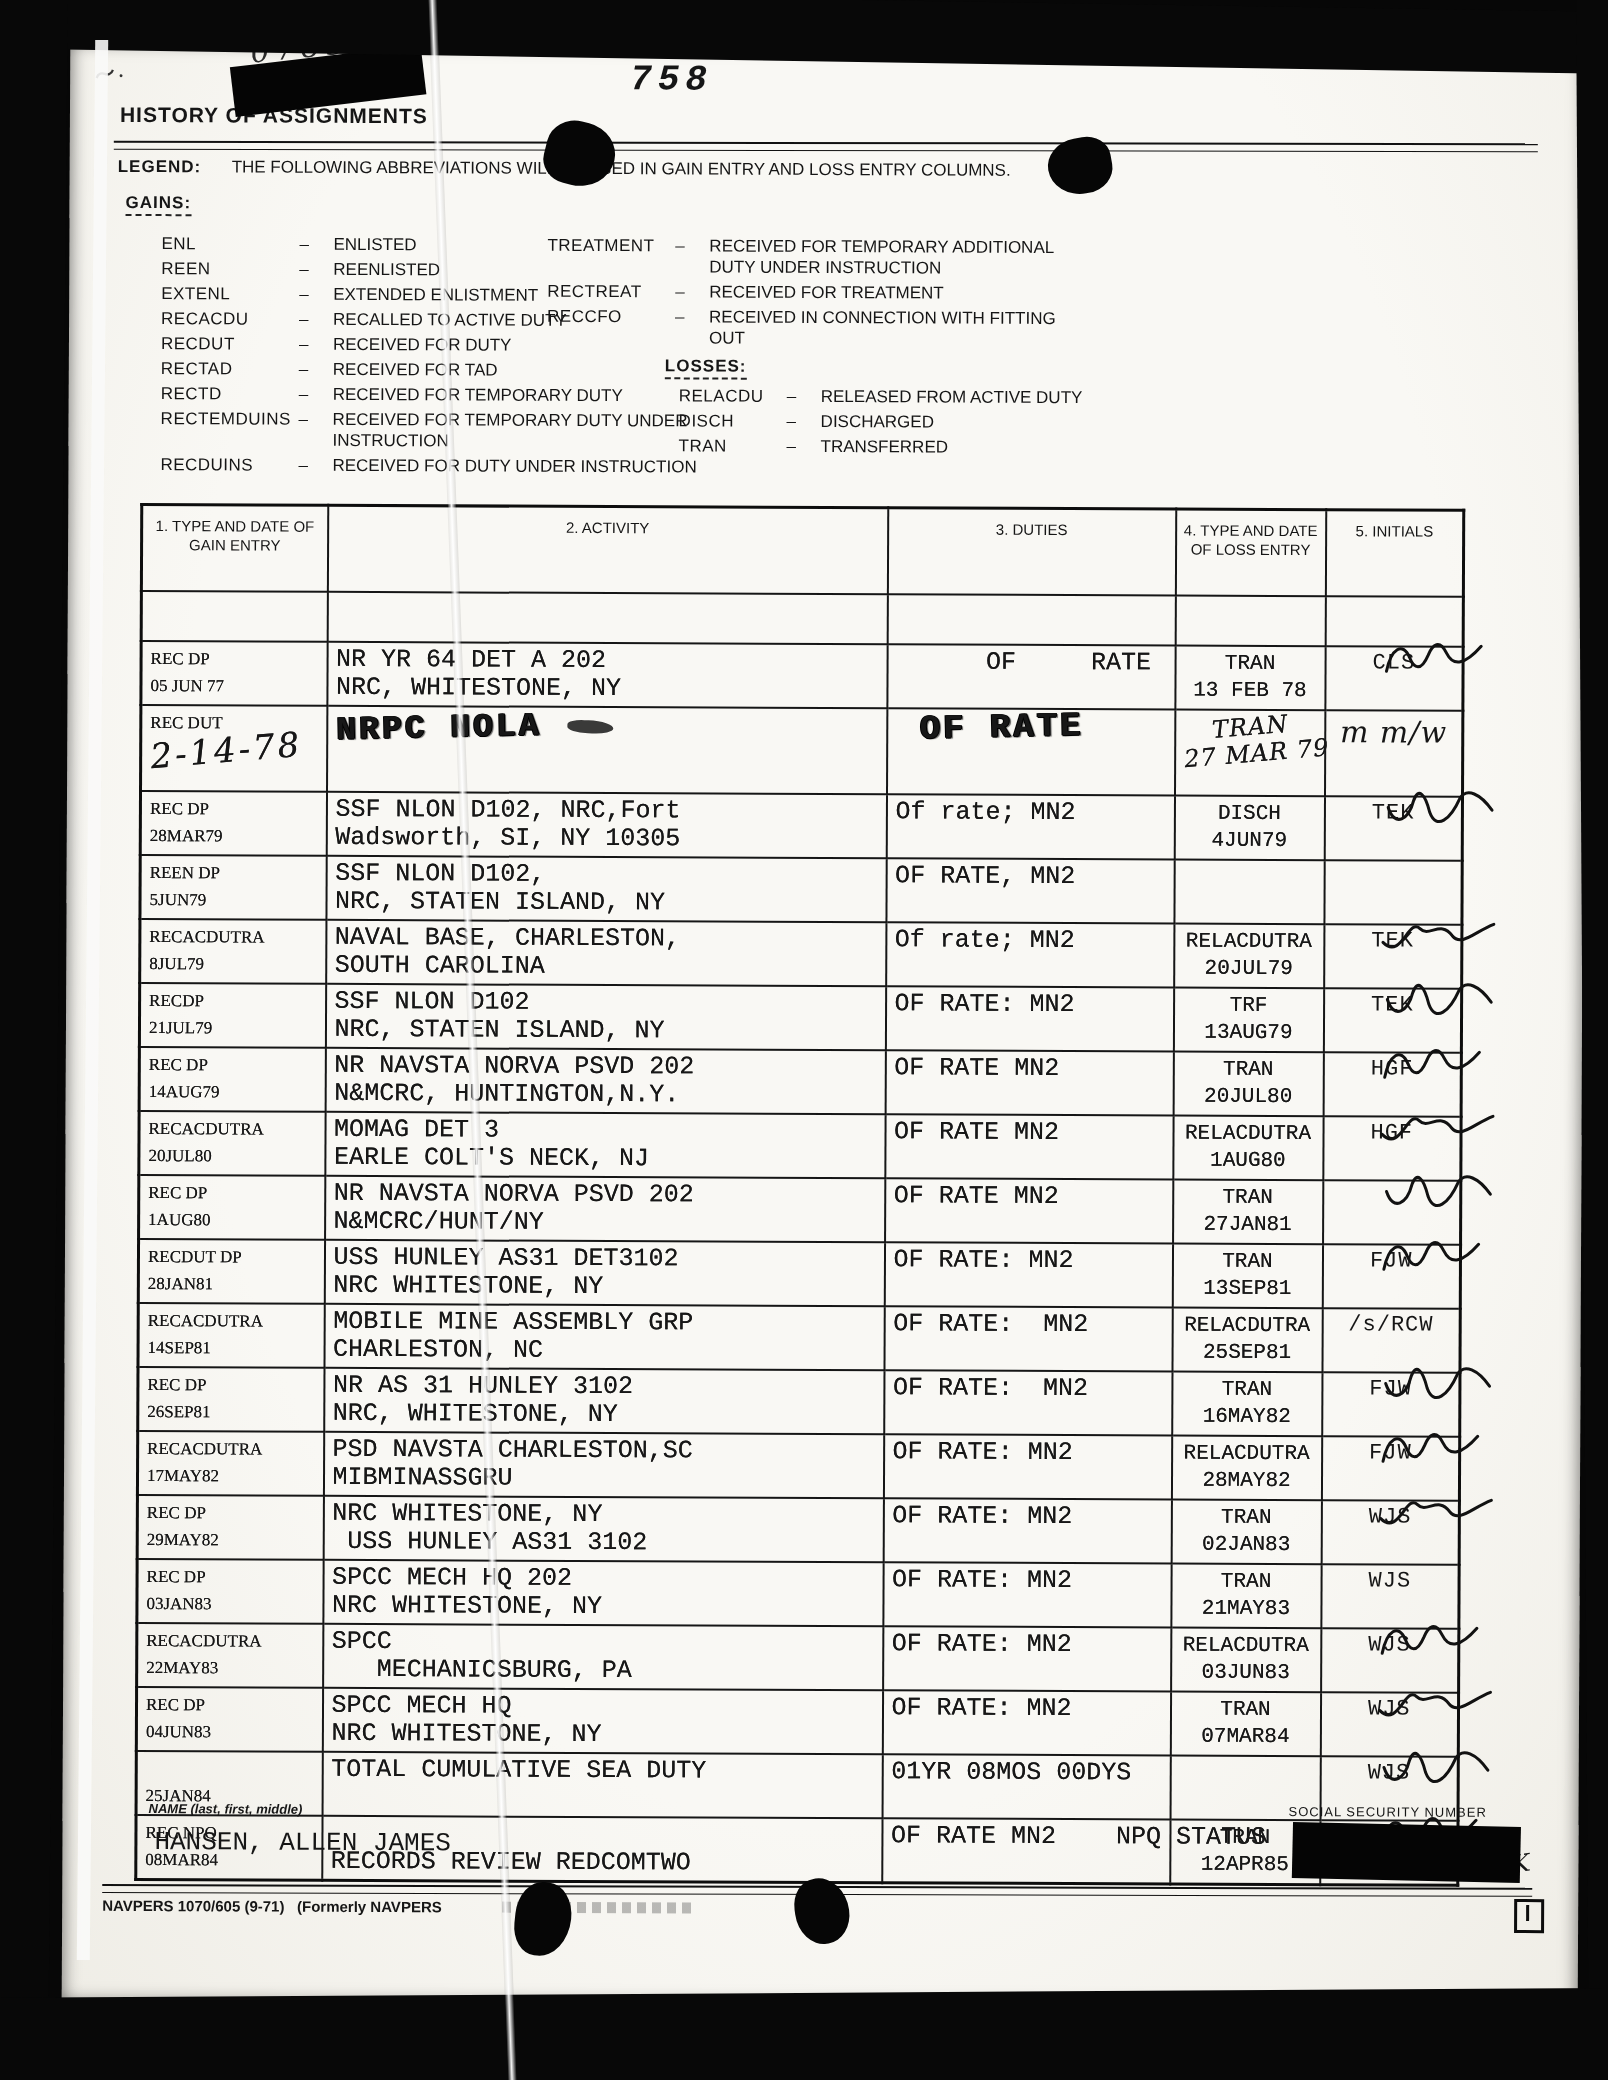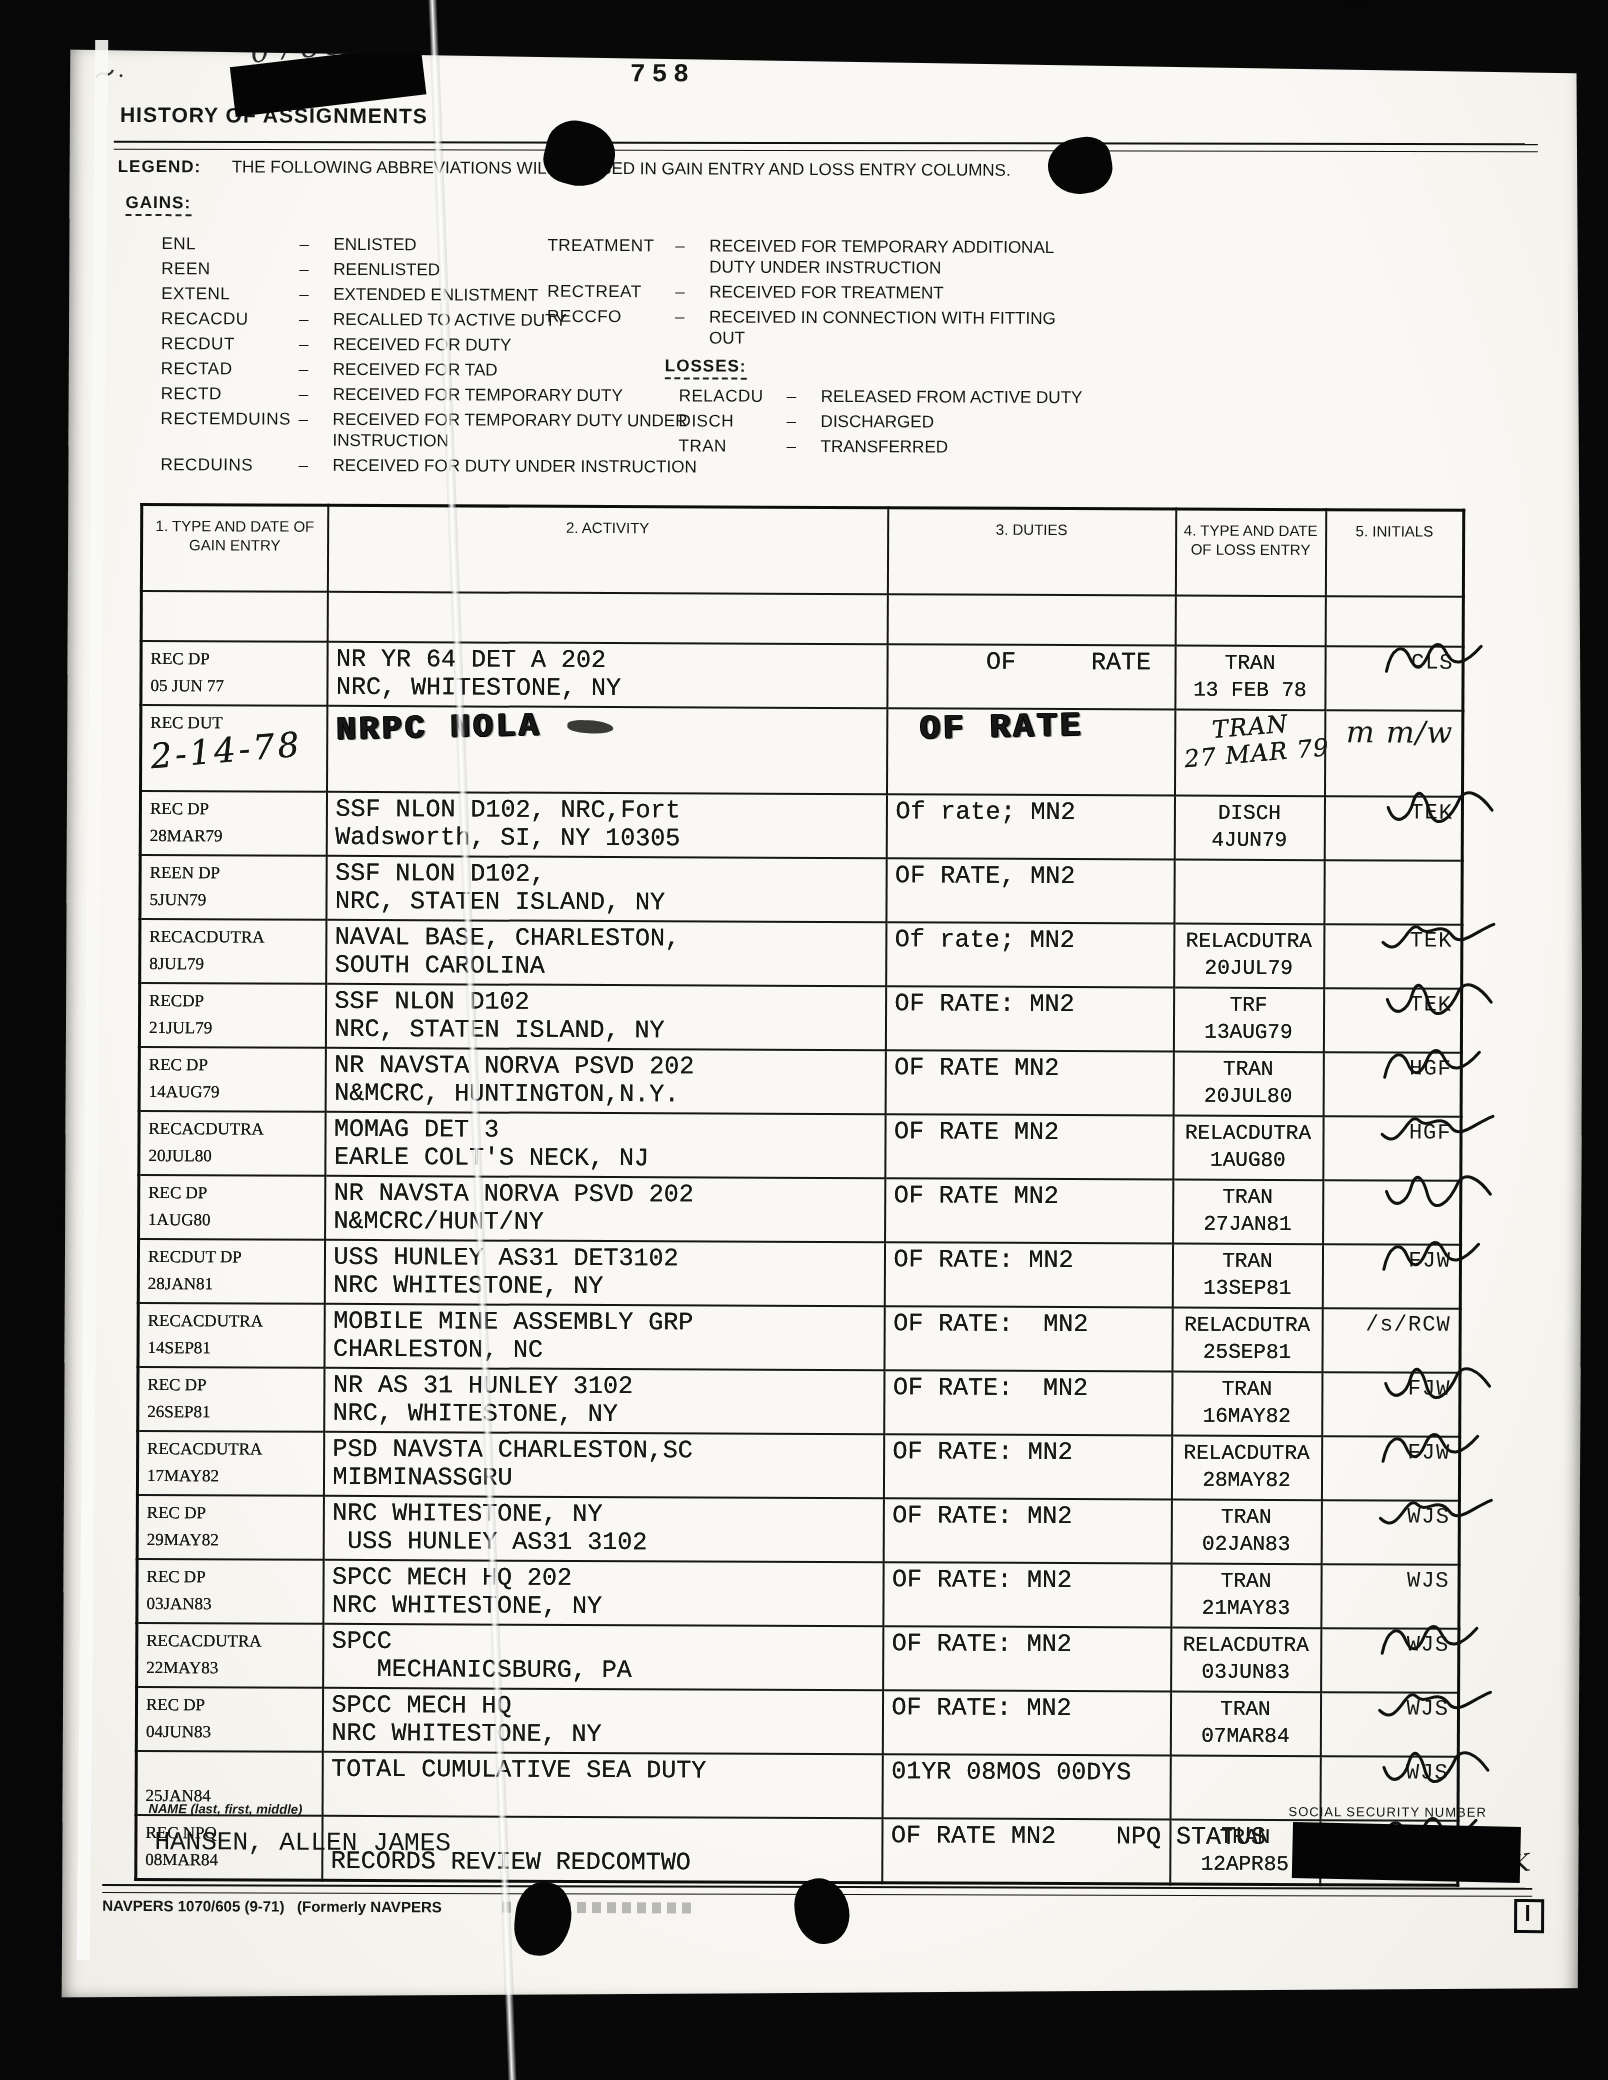--- a/index.html
+++ b/index.html
@@ -21,21 +21,21 @@
   .blob-a{left:545px;top:122px;width:70px;height:64px;border-radius:48% 55% 60% 42%;transform:rotate(14deg);}
   .blob-b{left:1048px;top:138px;width:64px;height:56px;border-radius:55% 45% 50% 60%;transform:rotate(-10deg);}
   .blob-c{left:515px;top:1882px;width:56px;height:74px;border-radius:50% 50% 58% 44%;transform:rotate(6deg);}
   .blob-d{left:795px;top:1878px;width:54px;height:66px;border-radius:46% 58% 50% 54%;transform:rotate(-8deg);}
   
   .hdr-title{position:absolute;left:50px;top:62px;font-size:21px;font-weight:bold;letter-spacing:1px;}
   .hdr-redaction{position:absolute;left:162px;top:14px;width:192px;height:50px;background:#050505;transform:rotate(-7deg);}
   .hdr-stamp-code{position:absolute;left:180px;top:-12px;font-family:"DejaVu Serif",serif;font-style:italic;
                   font-size:30px;color:#2a2a2a;transform:rotate(-6deg);letter-spacing:6px;}
   .hdr-page-number{position:absolute;left:560px;top:16px;font-family:"Liberation Mono",monospace;
-                   font-size:26px;letter-spacing:6px;font-weight:bold;}
+                   font-size:36px;letter-spacing:6px;font-weight:bold;font-style:italic;}
   .rule{position:absolute;height:6px;border-top:2px solid #111;border-bottom:1px solid #111;}
   .rule-title{left:44px;top:98px;width:1424px;transform:rotate(-0.15deg);}
   
   .legend-row{position:absolute;left:48px;top:116px;font-size:17px;}
   .legend-label{font-weight:bold;margin-right:26px;letter-spacing:1px;}
   .gains-label,.losses-label{font-weight:bold;font-size:17px;letter-spacing:1px;
        border-bottom:2px dashed #222;padding-bottom:1px;display:inline-block;}
   .gains-label{position:absolute;left:56px;top:152px;}
   .list{position:absolute;font-size:17px;}
   .gains-left{left:92px;top:192px;}
@@ -59,21 +59,21 @@
   .data-row.tall{height:86px;}
   .l1,.l2,.dut{white-space:pre;font-family:"Liberation Mono","DejaVu Sans Mono",monospace;
                color:#171717;text-shadow:0 0 .5px #333;}
   .c-gain .l1,.c-gain .l2{font-size:17px;line-height:27px;font-family:Liberation Serif, serif;}
   .c-act .l1,.c-act .l2{font-size:25px;line-height:28px;}
   .c-dut{vertical-align:bottom;}
   .c-dut.top{vertical-align:top;}
   .dut{font-size:25px;line-height:28px;}
   .c-loss .l1,.c-loss .l2{font-size:21px;line-height:27px;}
   .c-loss{text-align:center;}
-  .c-init{position:relative;text-align:right;vertical-align:bottom;}
+  .c-init{position:relative;text-align:center;vertical-align:bottom;}
   .init{font-family:"Liberation Mono","DejaVu Sans Mono",monospace;font-size:22px;letter-spacing:1px;}
   .init2{font-family:"DejaVu Serif",serif;font-style:italic;font-size:24px;position:absolute;right:-74px;bottom:4px;transform:rotate(-8deg);}
   .sig{position:absolute;right:-38px;top:-16px;pointer-events:none;}
   .hand{font-family:"DejaVu Serif",serif !important;font-style:italic;transform:rotate(-5deg);}
   .c-gain .hand{font-size:34px !important;letter-spacing:3px;}
   .c-loss .hand{font-size:24px !important;letter-spacing:1px;}
   .init.hand{font-size:30px;}
   .stamp{font-weight:bold;letter-spacing:3px;transform:rotate(-1.5deg);
          text-shadow:1px 0 0 #000,-1px 0 0 #000,0 1px 0 #000,2px 1px 1px rgba(0,0,0,.6);}
   .c-act .stamp{font-size:33px !important;}

